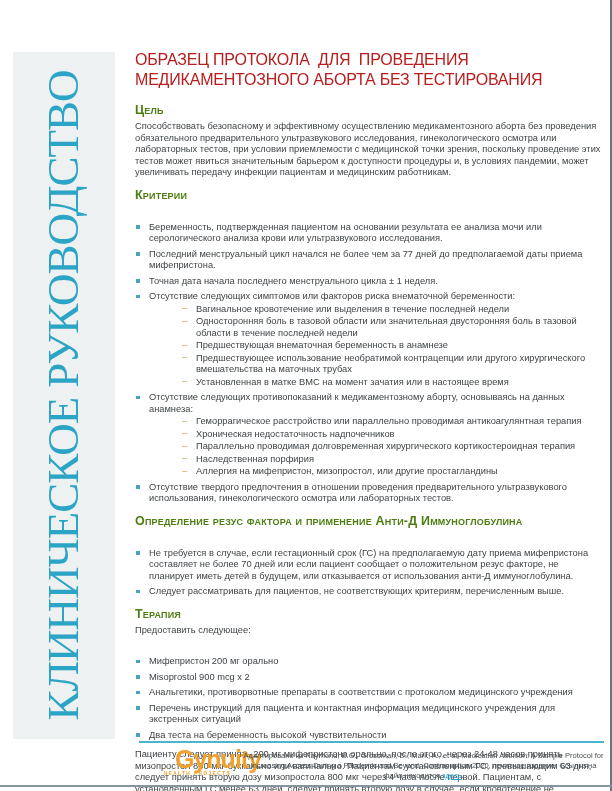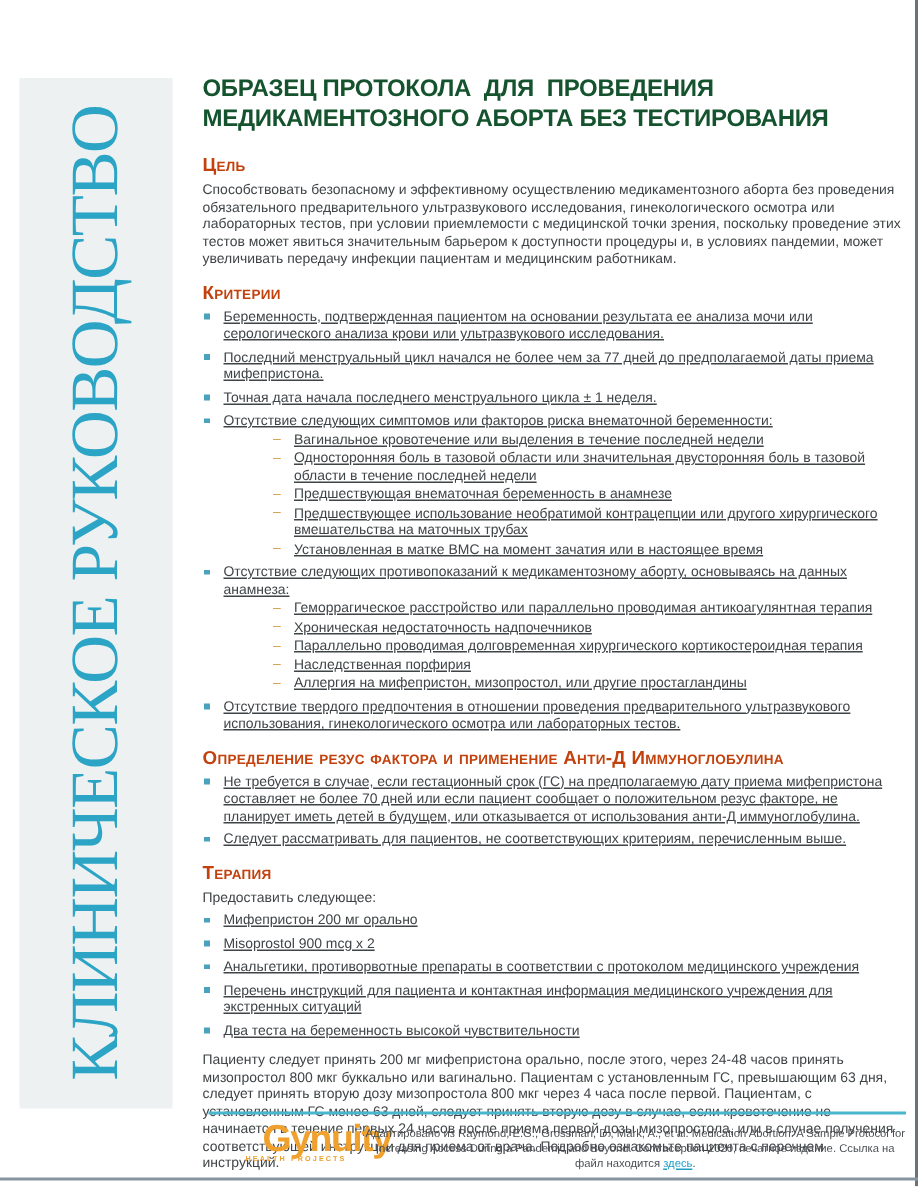--- a/index.html
+++ b/index.html
@@ -15,31 +15,31 @@
   .sidebar-text{
     position:absolute;top:0;left:0;width:687px;height:102px;
     transform:rotate(-90deg) translateX(-687px);transform-origin:top left;
     font-family:"Liberation Serif",serif;font-size:45px;letter-spacing:-1px;
     color:#2ba4c6;text-align:center;line-height:100px;white-space:nowrap;
   }
 
   
   .content{position:absolute;left:135px;top:50px;width:467px;color:#3f4447;}
   .doc-title{
-    margin:0 0 13px 0;font-size:16px;font-weight:bold;color:#14532d;
+    margin:0 0 13px 0;font-size:16px;font-weight:normal;color:#b91c1c;
     line-height:20px;white-space:pre-wrap;letter-spacing:-0.2px;
   }
   h2.sect{
-    margin:9px 0 4px 0;font-size:12.5px;font-weight:bold;color:#c2410c;
+    margin:9px 0 4px 0;font-size:12.5px;font-weight:bold;color:#4d7c0f;
     font-variant:small-caps;letter-spacing:0.2px;line-height:14px;
   }
   .body-text{font-size:9.3px;line-height:11.5px;margin:0 0 2px 0;}
   p.para{margin:0 0 6px 0;}
 
-  ul.blist{list-style:none;margin:4px 0 6px 0;padding:0;text-decoration:underline;}
+  ul.blist{list-style:none;margin:20px 0 6px 0;padding:0;}
   li.b-item{position:relative;padding-left:14px;margin:0 0 4px 0;}
   .sq{position:absolute;left:1px;top:3.5px;width:3.5px;height:3.5px;background:#4aa2be;}
   ul.subs{list-style:none;margin:1px 0 0 0;padding:0;}
   li.sub-item{position:relative;padding-left:14px;margin-left:33px;margin-bottom:1px;}
   .dash{position:absolute;left:0;top:-0.5px;color:#d79e4b;}
 
   
   .footer-rule{position:absolute;left:139px;top:741px;width:465px;height:2px;background:#49b6ce;}
   .footer{position:absolute;left:139px;top:747px;width:465px;display:flex;align-items:flex-start;}
   .logo{width:92px;flex:0 0 auto;color:#f0a12d;}

